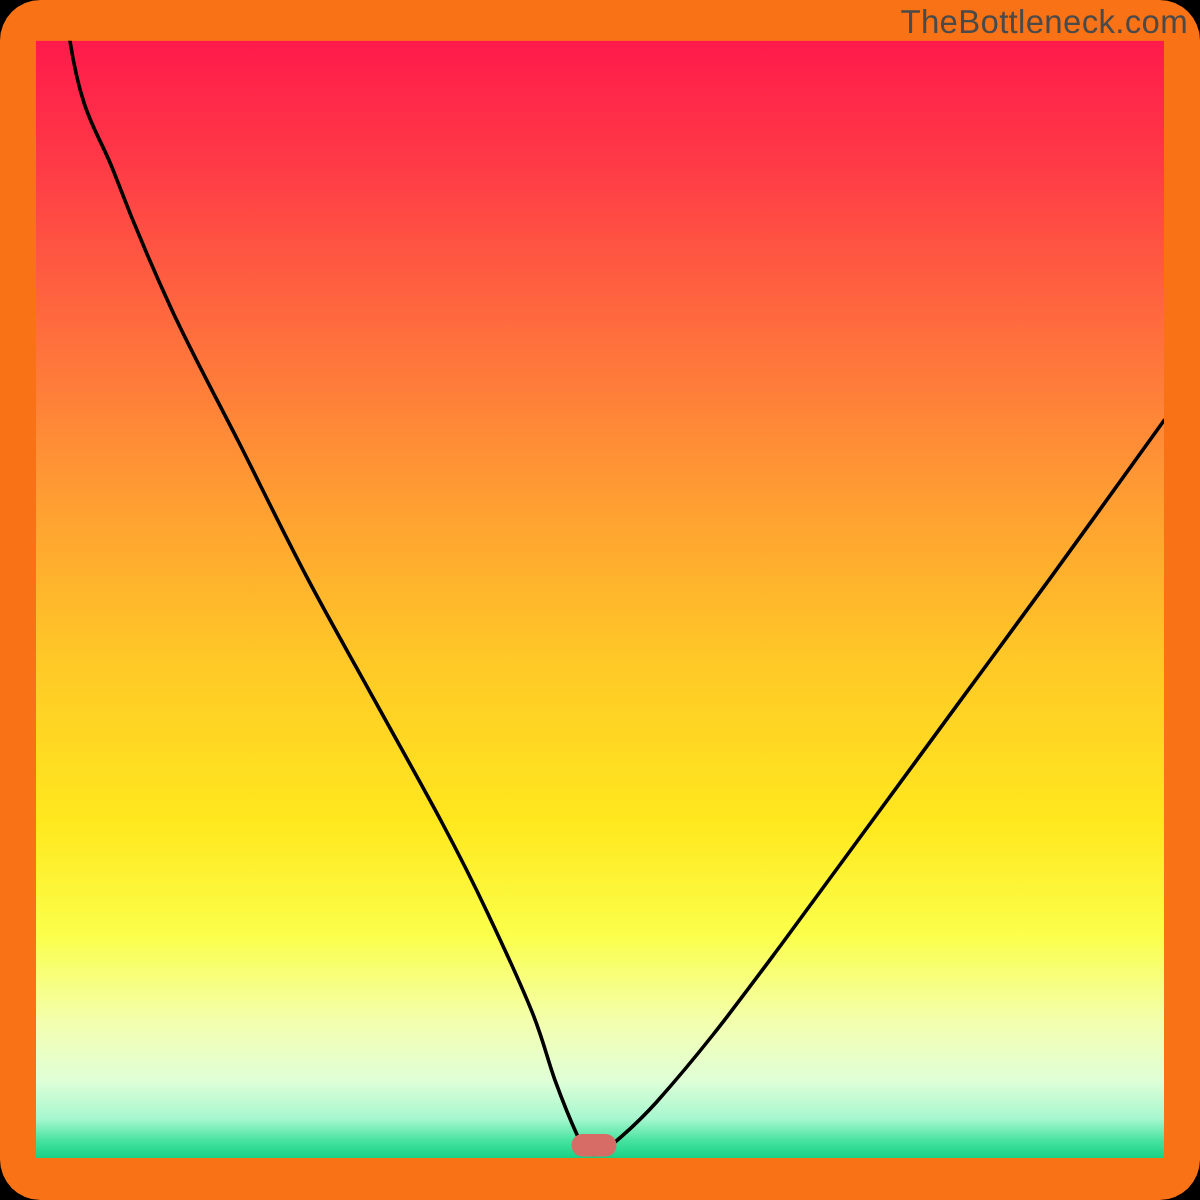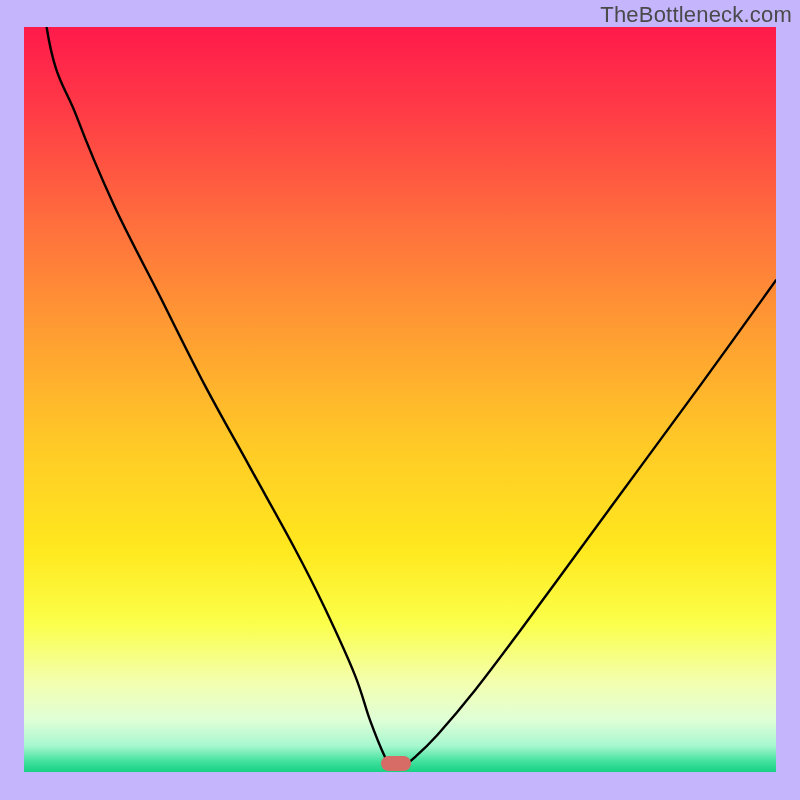--- a/index.html
+++ b/index.html
@@ -8,21 +8,22 @@
     width: 800px;
     height: 800px;
     background: #000;
     overflow: hidden;
     font-family: Arial, Helvetica, sans-serif;
   }
   .frame {
     position: relative;
     width: 800px;
     height: 800px;
-    background: #c4b5fd;
+    background: #f97316;
+    border-radius: 27px;
   }
   .watermark {
     position: absolute;
     top: 2px;
     right: 8px;
     color: #4a4a4a;
     font-size: 22px;
     font-weight: 500;
     letter-spacing: 0.2px;
     z-index: 5;

